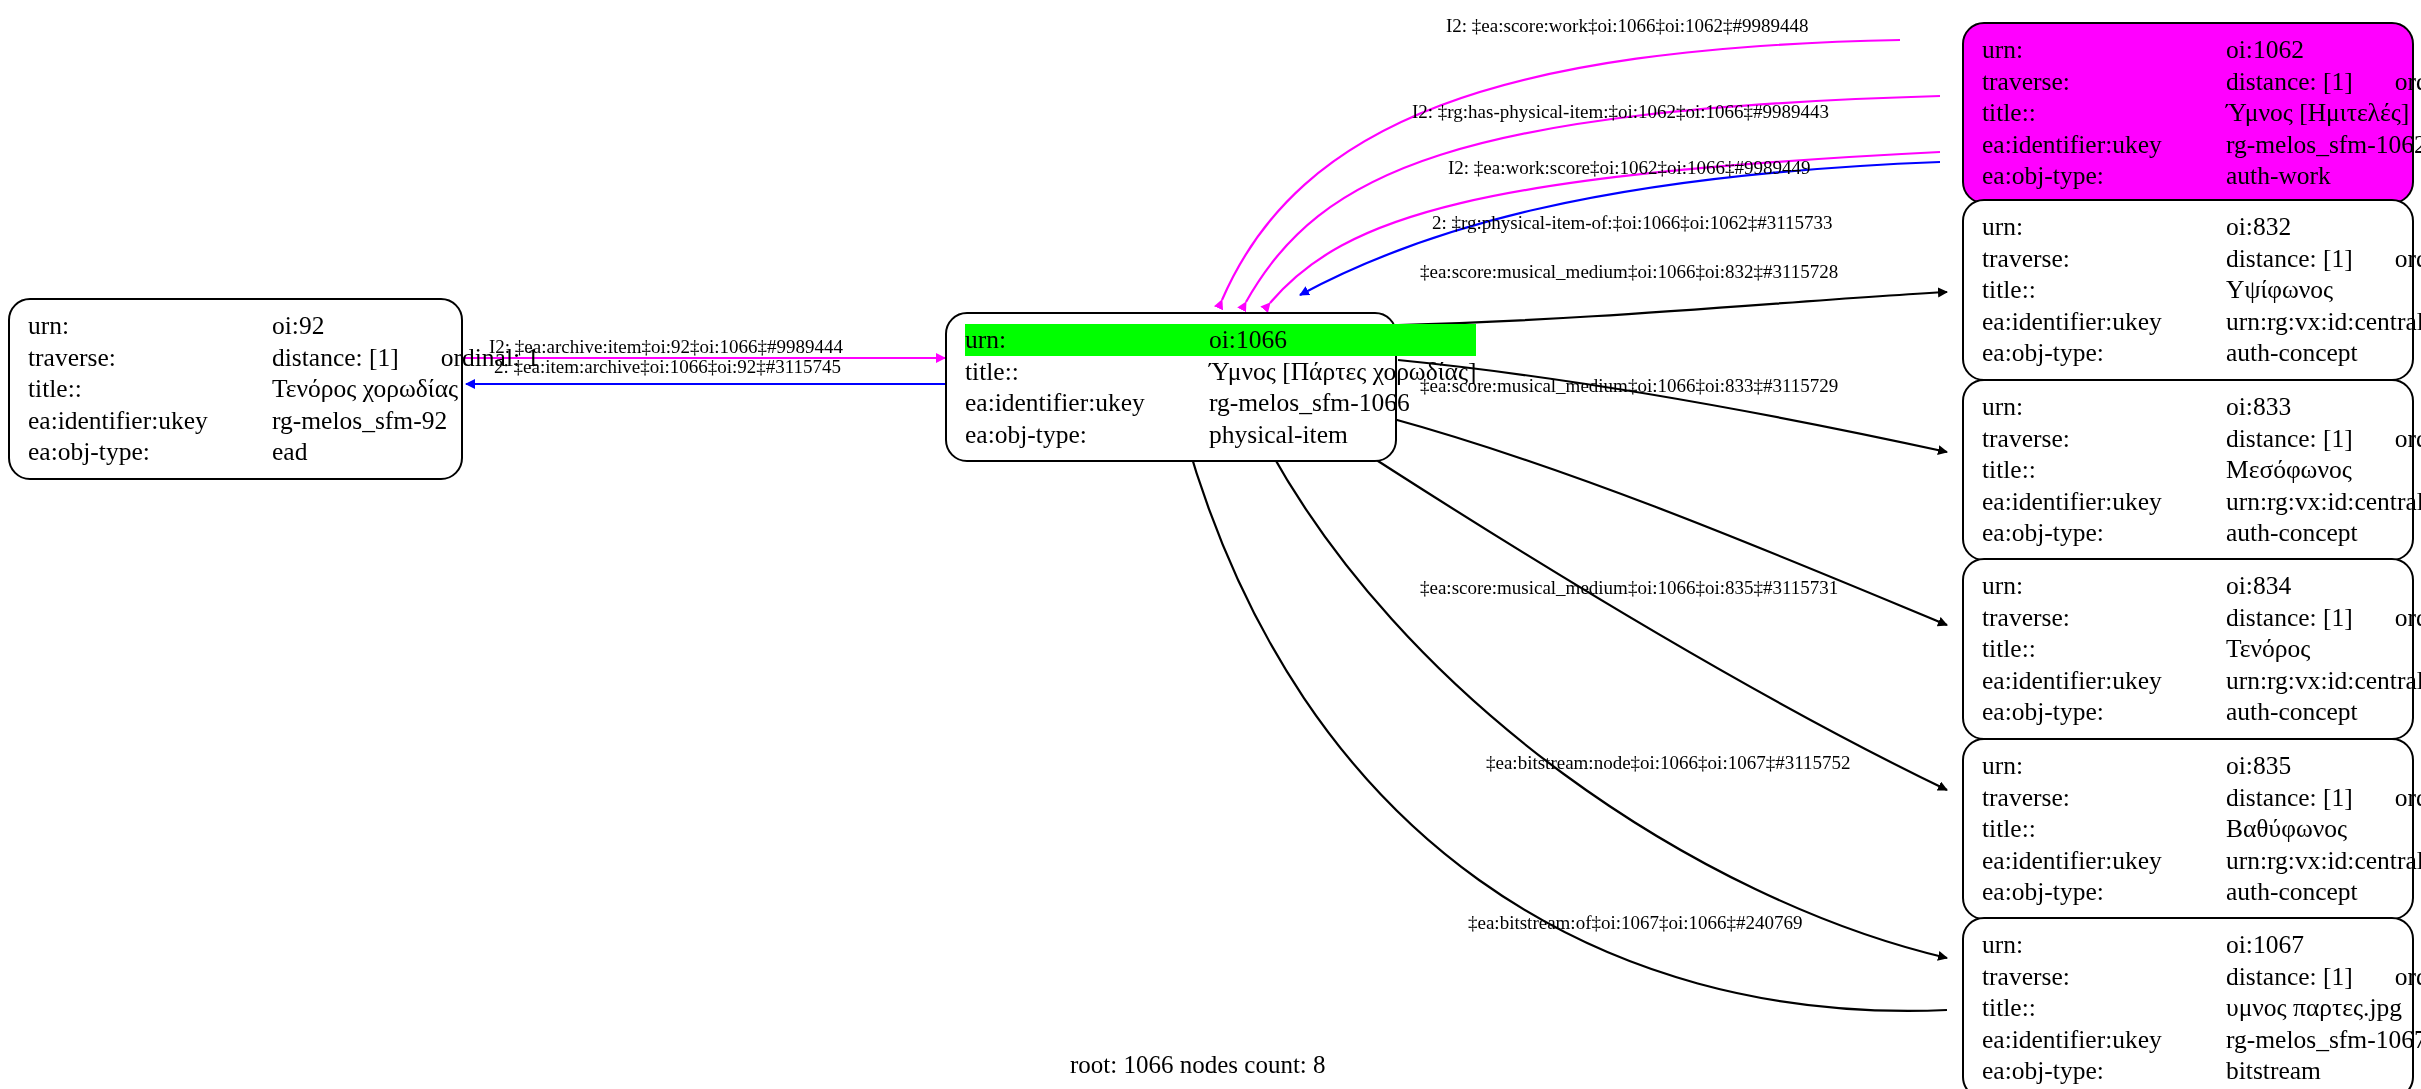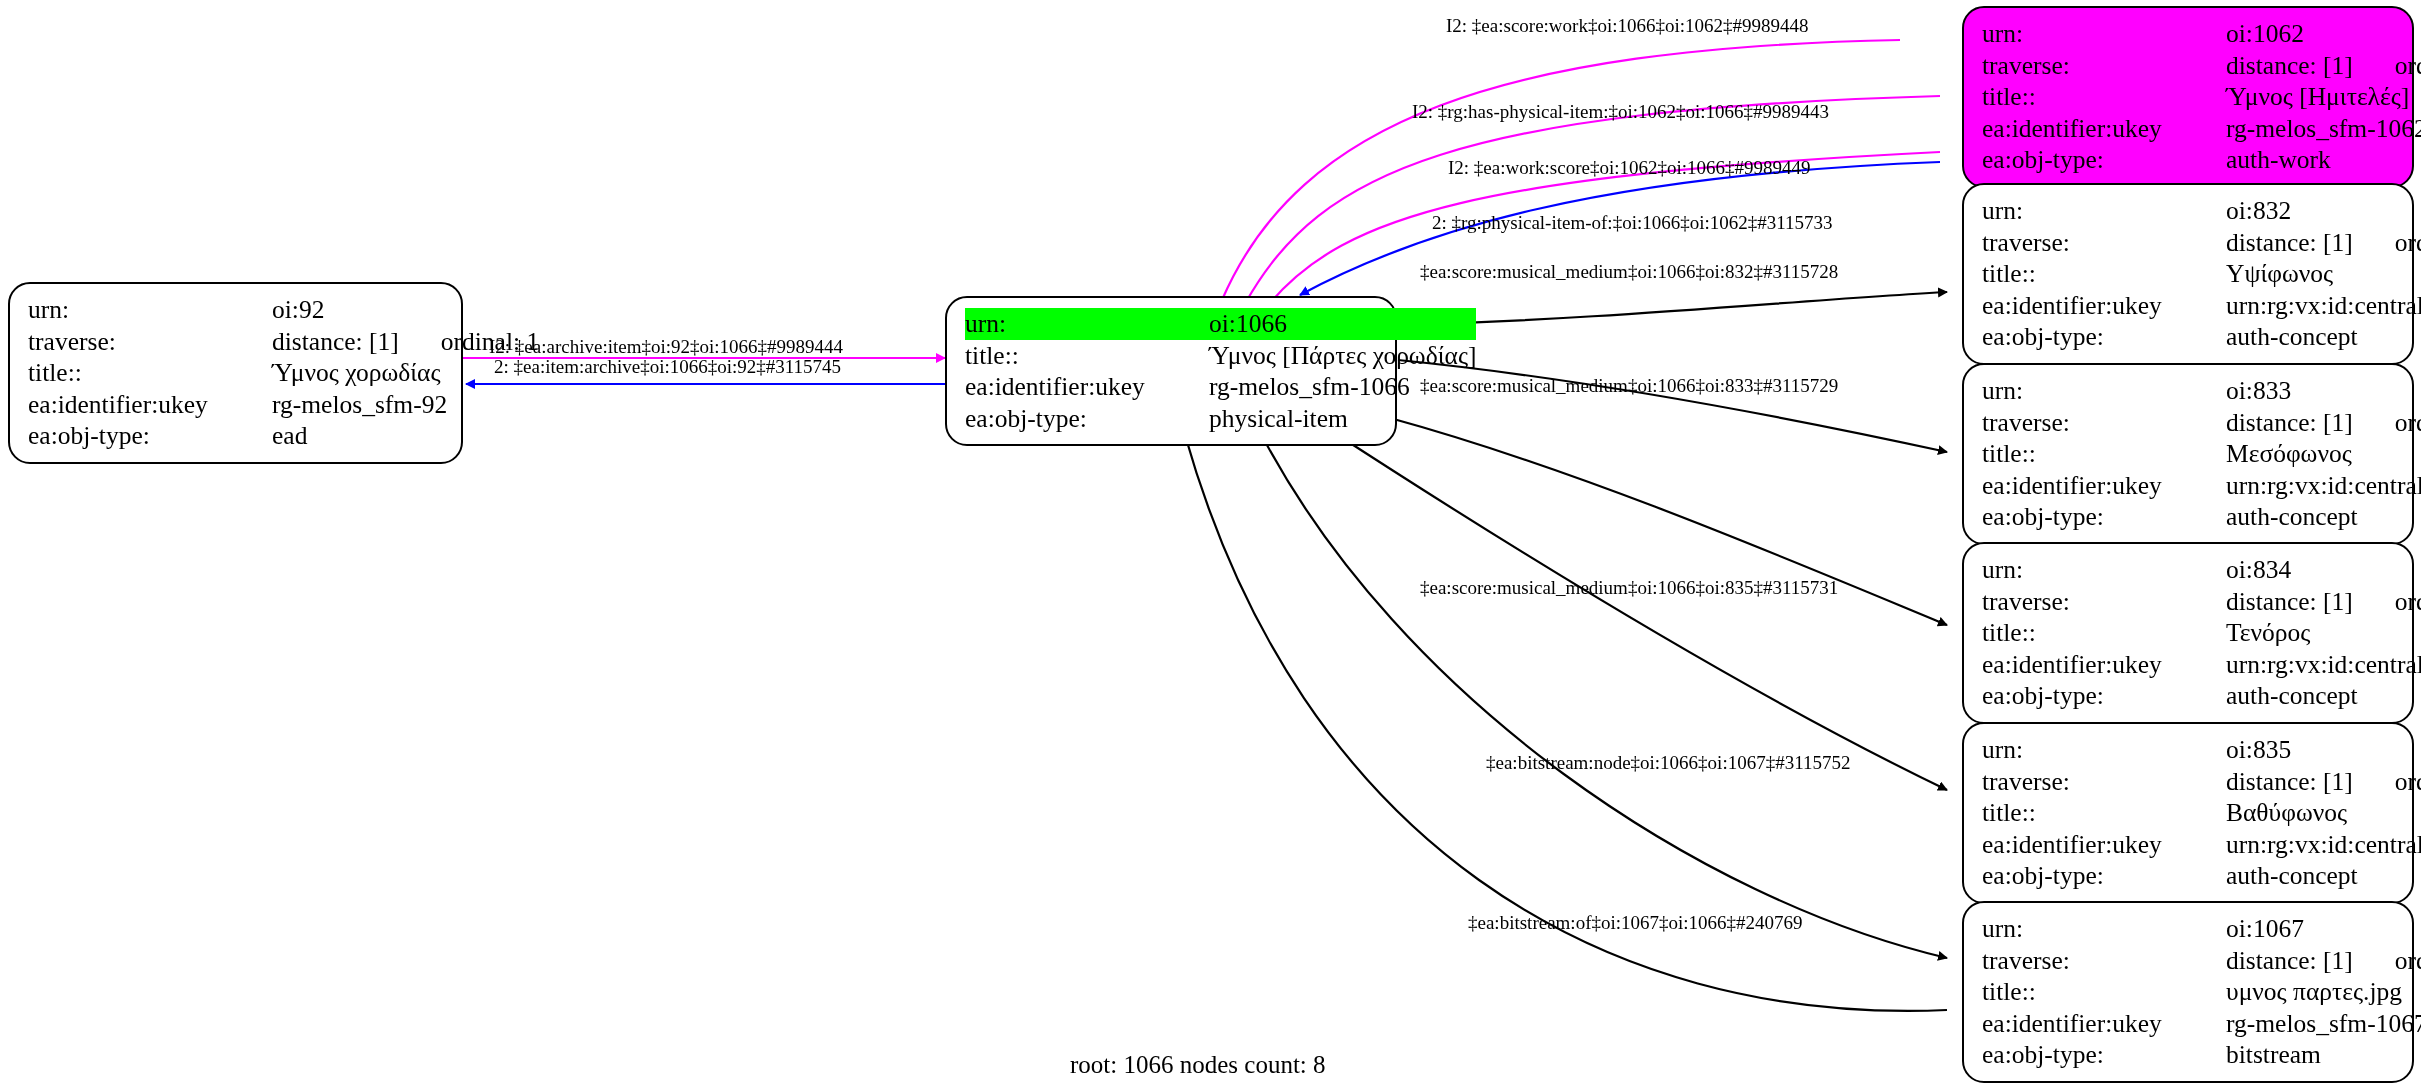--- a/index.html
+++ b/index.html
@@ -26,20 +26,21 @@
     height: 1089px;
     pointer-events: none;
   }
   .node {
     position: absolute;
     box-sizing: border-box;
     border: 2px solid #000000;
     border-radius: 22px;
     background: #ffffff;
     padding: 10px 18px 10px 18px;
+    margin-top: 16px;
   }
   .node.magenta {
     background: #ff00ff;
   }
   .node table {
     border-collapse: collapse;
     border-spacing: 0;
     font-size: 25.5px;
     line-height: 1.0;
   }
@@ -143,21 +144,21 @@
           <tr>
         <td class="k">urn:</td>
         <td class="v">oi:92</td>
       </tr>
       <tr>
         <td class="k">traverse:</td>
         <td class="v"><span>distance: [1]</span><span class="trav-ord">ordinal: 1</span></td>
       </tr>
       <tr>
         <td class="k">title::</td>
-        <td class="v">Ύμνος χορωδίας</td>
+        <td class="v">Τενόρος χορωδίας</td>
       </tr>
       <tr>
         <td class="k">ea:identifier:ukey</td>
         <td class="v">rg-melos_sfm-92</td>
       </tr>
       <tr>
         <td class="k">ea:obj-type:</td>
         <td class="v">ead</td>
       </tr>
     </tbody>

